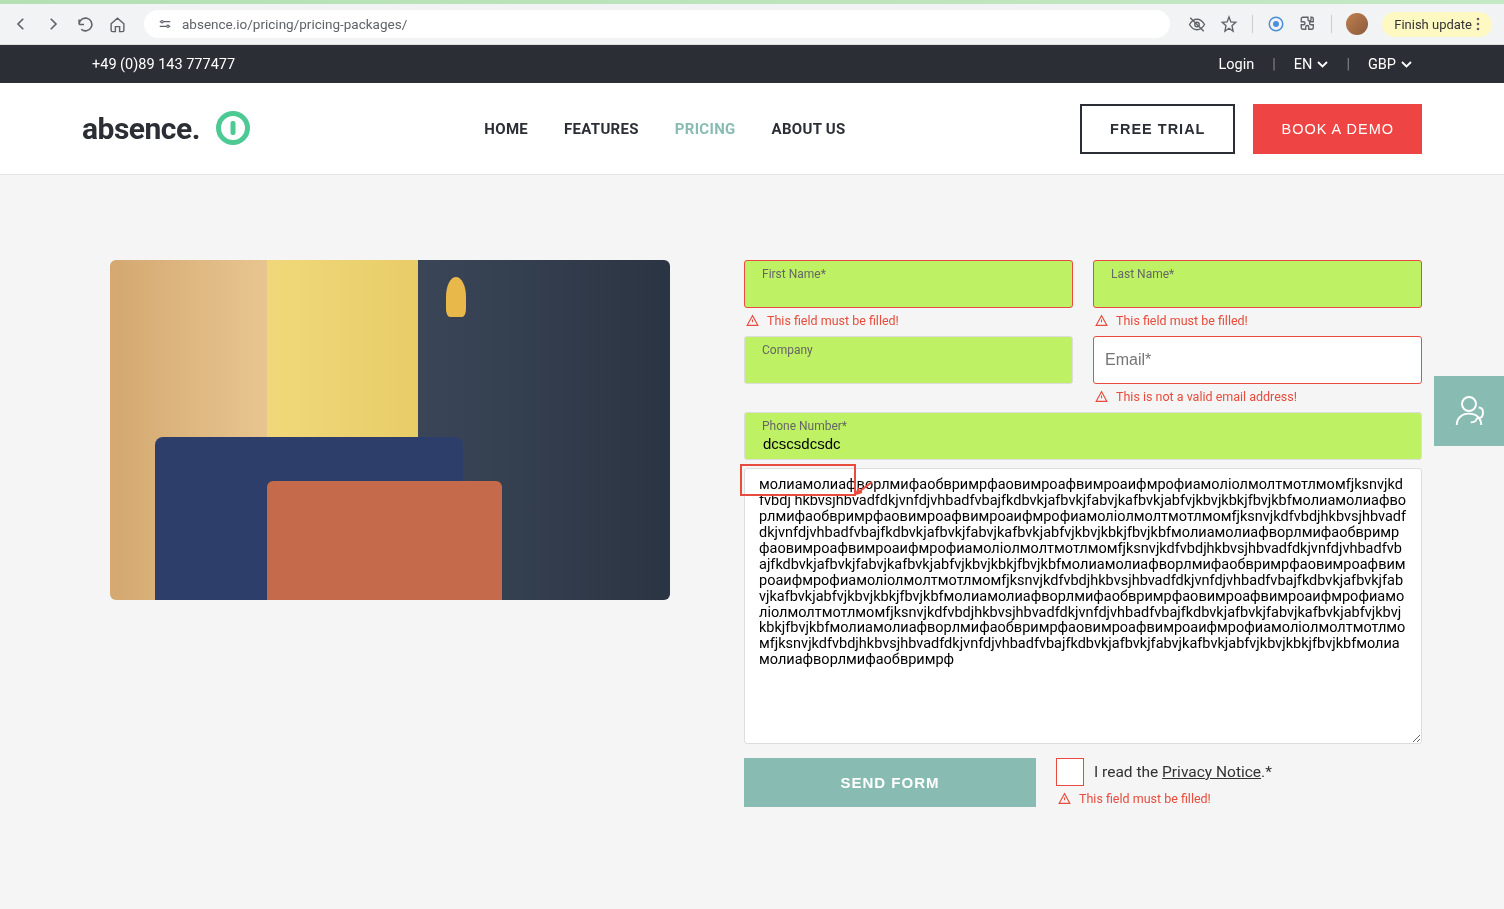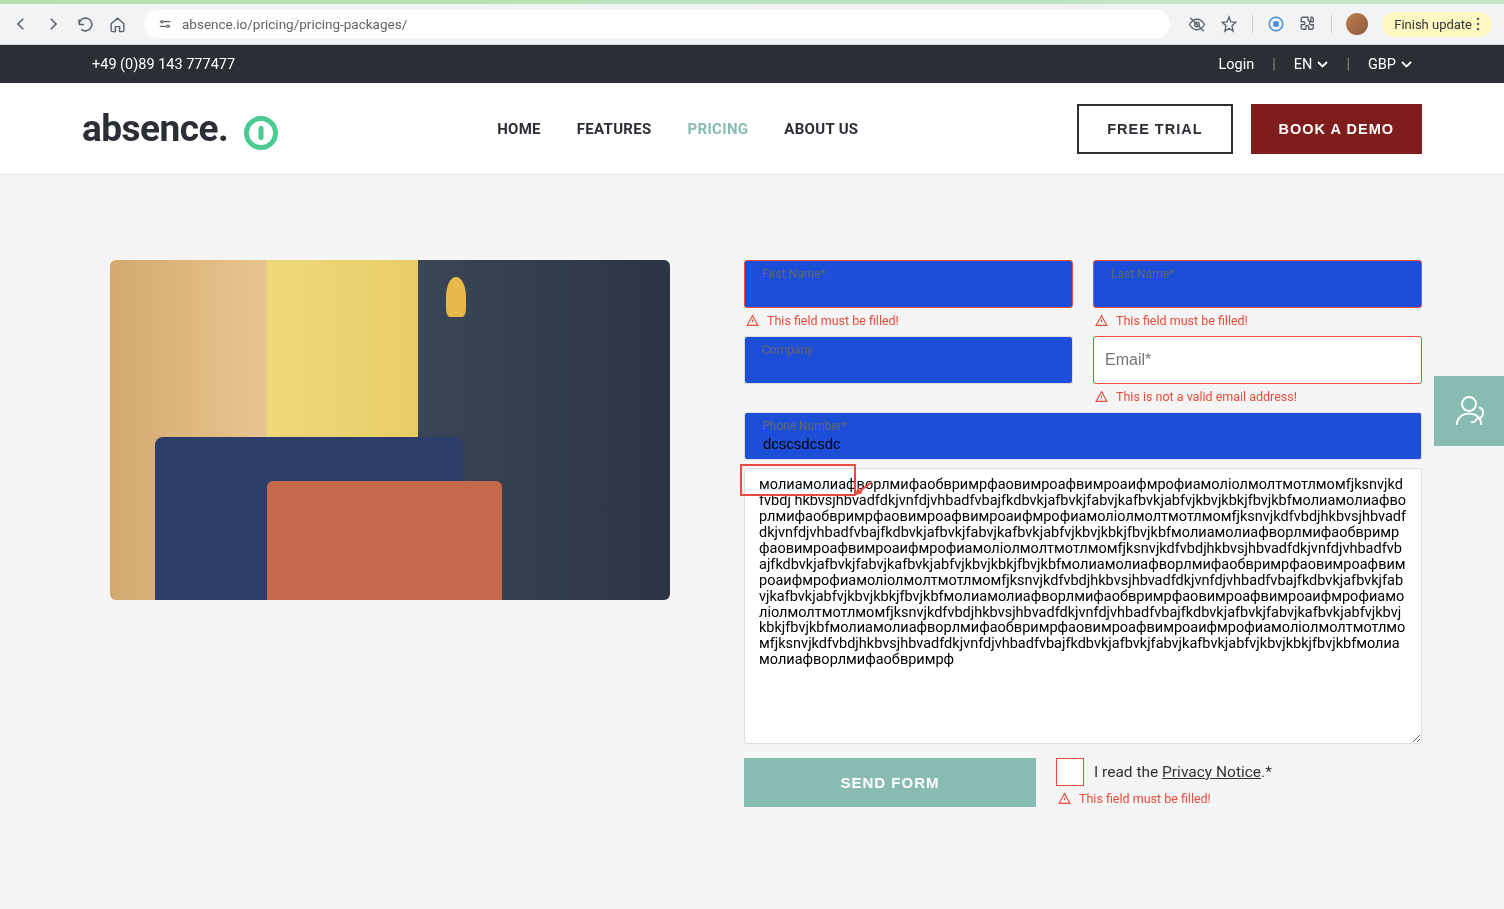--- a/index.html
+++ b/index.html
@@ -21,45 +21,45 @@
     
     
     .topbar { background: #2b2e35; color: #fff; padding: 0 92px; height: 38px; display: flex; align-items: center; justify-content: space-between; font-size: 14.5px; }
     .topbar-right { display: flex; gap: 18px; align-items: center; }
     .topbar-right a { color: #fff; text-decoration: none; cursor:pointer; }
     .topbar-sep { color: #888; }
     .topbar-dropdown { display: flex; align-items: center; gap: 5px; cursor: pointer; }
     
     
     .header { background: #fff; padding: 0 82px; height: 92px; display: flex; align-items: center; justify-content: space-between; border-bottom: 1px solid #e5e5e5; }
-    .logo { display: flex; align-items: flex-end; gap: 14px; font-size: 37px; font-weight: 700; color: #2b2e35; letter-spacing: -0.5px;}
+    .logo { display: flex; align-items: flex-start; gap: 14px; font-size: 30px; font-weight: 700; color: #2b2e35; letter-spacing: -0.5px;}
     .logo-icon { width: 34px; height: 34px; position: relative; margin-left: 2px;}
     .logo-circle { width: 34px; height: 34px; border: 5px solid #4dc994; border-radius: 50%; position: absolute; }
     .logo-bar { width: 5px; height: 14px; background: #4dc994; position: absolute; left: 50%; top: 50%; transform: translate(-50%, -50%); border-radius: 2px;}
     .nav { display: flex; gap: 36px; font-weight: 700; font-size: 15px; color: #2b2e35; letter-spacing: 0.3px;}
     .nav a { text-decoration: none; color: #2b2e35; cursor:pointer;}
     .nav a.active { color: #88bcb3; }
     .header-buttons { display: flex; gap: 18px; }
     .btn-outline { background: #fff; border: 2px solid #2b2e35; padding: 15px 28px; font-weight: 700; font-size: 14.5px; letter-spacing: 1px; cursor: pointer; color:#2b2e35;}
-    .btn-demo { background: #7f1d1d; border: none; padding: 15px 28px; font-weight: 700; font-size: 14.5px; letter-spacing: 1px; color: #fff; cursor: pointer; }
+    .btn-demo { background: #ef4444; border: none; padding: 15px 28px; font-weight: 400; font-size: 14.5px; letter-spacing: 1px; color: #fff; cursor: pointer; }
     
     
     .content { display: flex; padding: 85px 82px 40px 110px; gap: 74px; max-width: 1504px; }
     .image-box { width: 560px; height: 340px; border-radius: 6px; overflow:hidden; position:relative; flex-shrink: 0;}
     .img-bg { width:100%; height:100%; background: linear-gradient(to right, #d4a870 0%, #e8c590 28%, #f0d87a 28%, #e8cc68 55%, #3a4658 55%, #2b3442 100%); position:relative;}
     .img-sofa { position:absolute; bottom:0; left:8%; width:55%; height:48%; background:#2d3e6a; border-radius: 8px 8px 0 0;}
     .img-sofa2 { position:absolute; bottom:0; left:28%; width:42%; height:35%; background:#c56a4a; border-radius: 6px 6px 0 0;}
     .img-lamp { position:absolute; top:5%; left:60%; width:20px; height:40px; background:#e8b84a; border-radius: 50% 50% 20% 20%;}
     
     .form-col { flex: 1; display: flex; flex-direction: column; gap: 8px; }
     .form-row { display: flex; gap: 20px; }
     .form-group { flex: 1; display: flex; flex-direction: column; gap: 5px; }
     .input-wrap { position: relative; }
     .input-label { position: absolute; top: 7px; left: 18px; font-size: 12px; color: #666; }
-    .input-field { width: 100%; height: 48px; border: 1px solid #ddd; padding: 20px 18px 6px 18px; font-size: 15px; border-radius: 3px; outline: none; background:#1d4ed8;}
+    .input-field { width: 100%; height: 48px; border: 1px solid #ddd; padding: 20px 18px 6px 18px; font-size: 15px; border-radius: 3px; outline: none; background:#bef264;}
     .input-field.error-border { border: 1px solid #e74c3c; }
     .input-big-placeholder { width: 100%; height: 48px; border: 1px solid #ddd; padding: 0 11px; font-size: 16px; color: #555; border-radius: 3px; outline: none; background:#fff; display:flex; align-items:center;}
     .input-big-placeholder.error-border { border: 1px solid #e74c3c; }
     .error-msg { display: flex; align-items: center; gap: 8px; color: #e74c3c; font-size: 12.5px; padding-left: 2px;}
     .warn-icon { width: 13px; height: 13px; }
     .textarea-wrap { position: relative; width: 100%; }
     .textarea-field { width: 100%; min-height: 276px; border: 1px solid #ddd; padding: 8px 14px; font-size: 14.5px; line-height: 1.1; font-family: inherit; resize: vertical; border-radius: 3px; outline: none; background:#fff; overflow:hidden; word-break: break-all;}
     .red-annotation { position: absolute; top: -4px; left: -4px; width: 116px; height: 32px; border: 2px solid #e74c3c; pointer-events: none;}
     .red-arrow { position: absolute; top: 12px; left: 108px; color:#e74c3c; pointer-events: none;}
     .form-bottom { display: flex; gap: 20px; align-items: flex-start; margin-top: 2px;}

